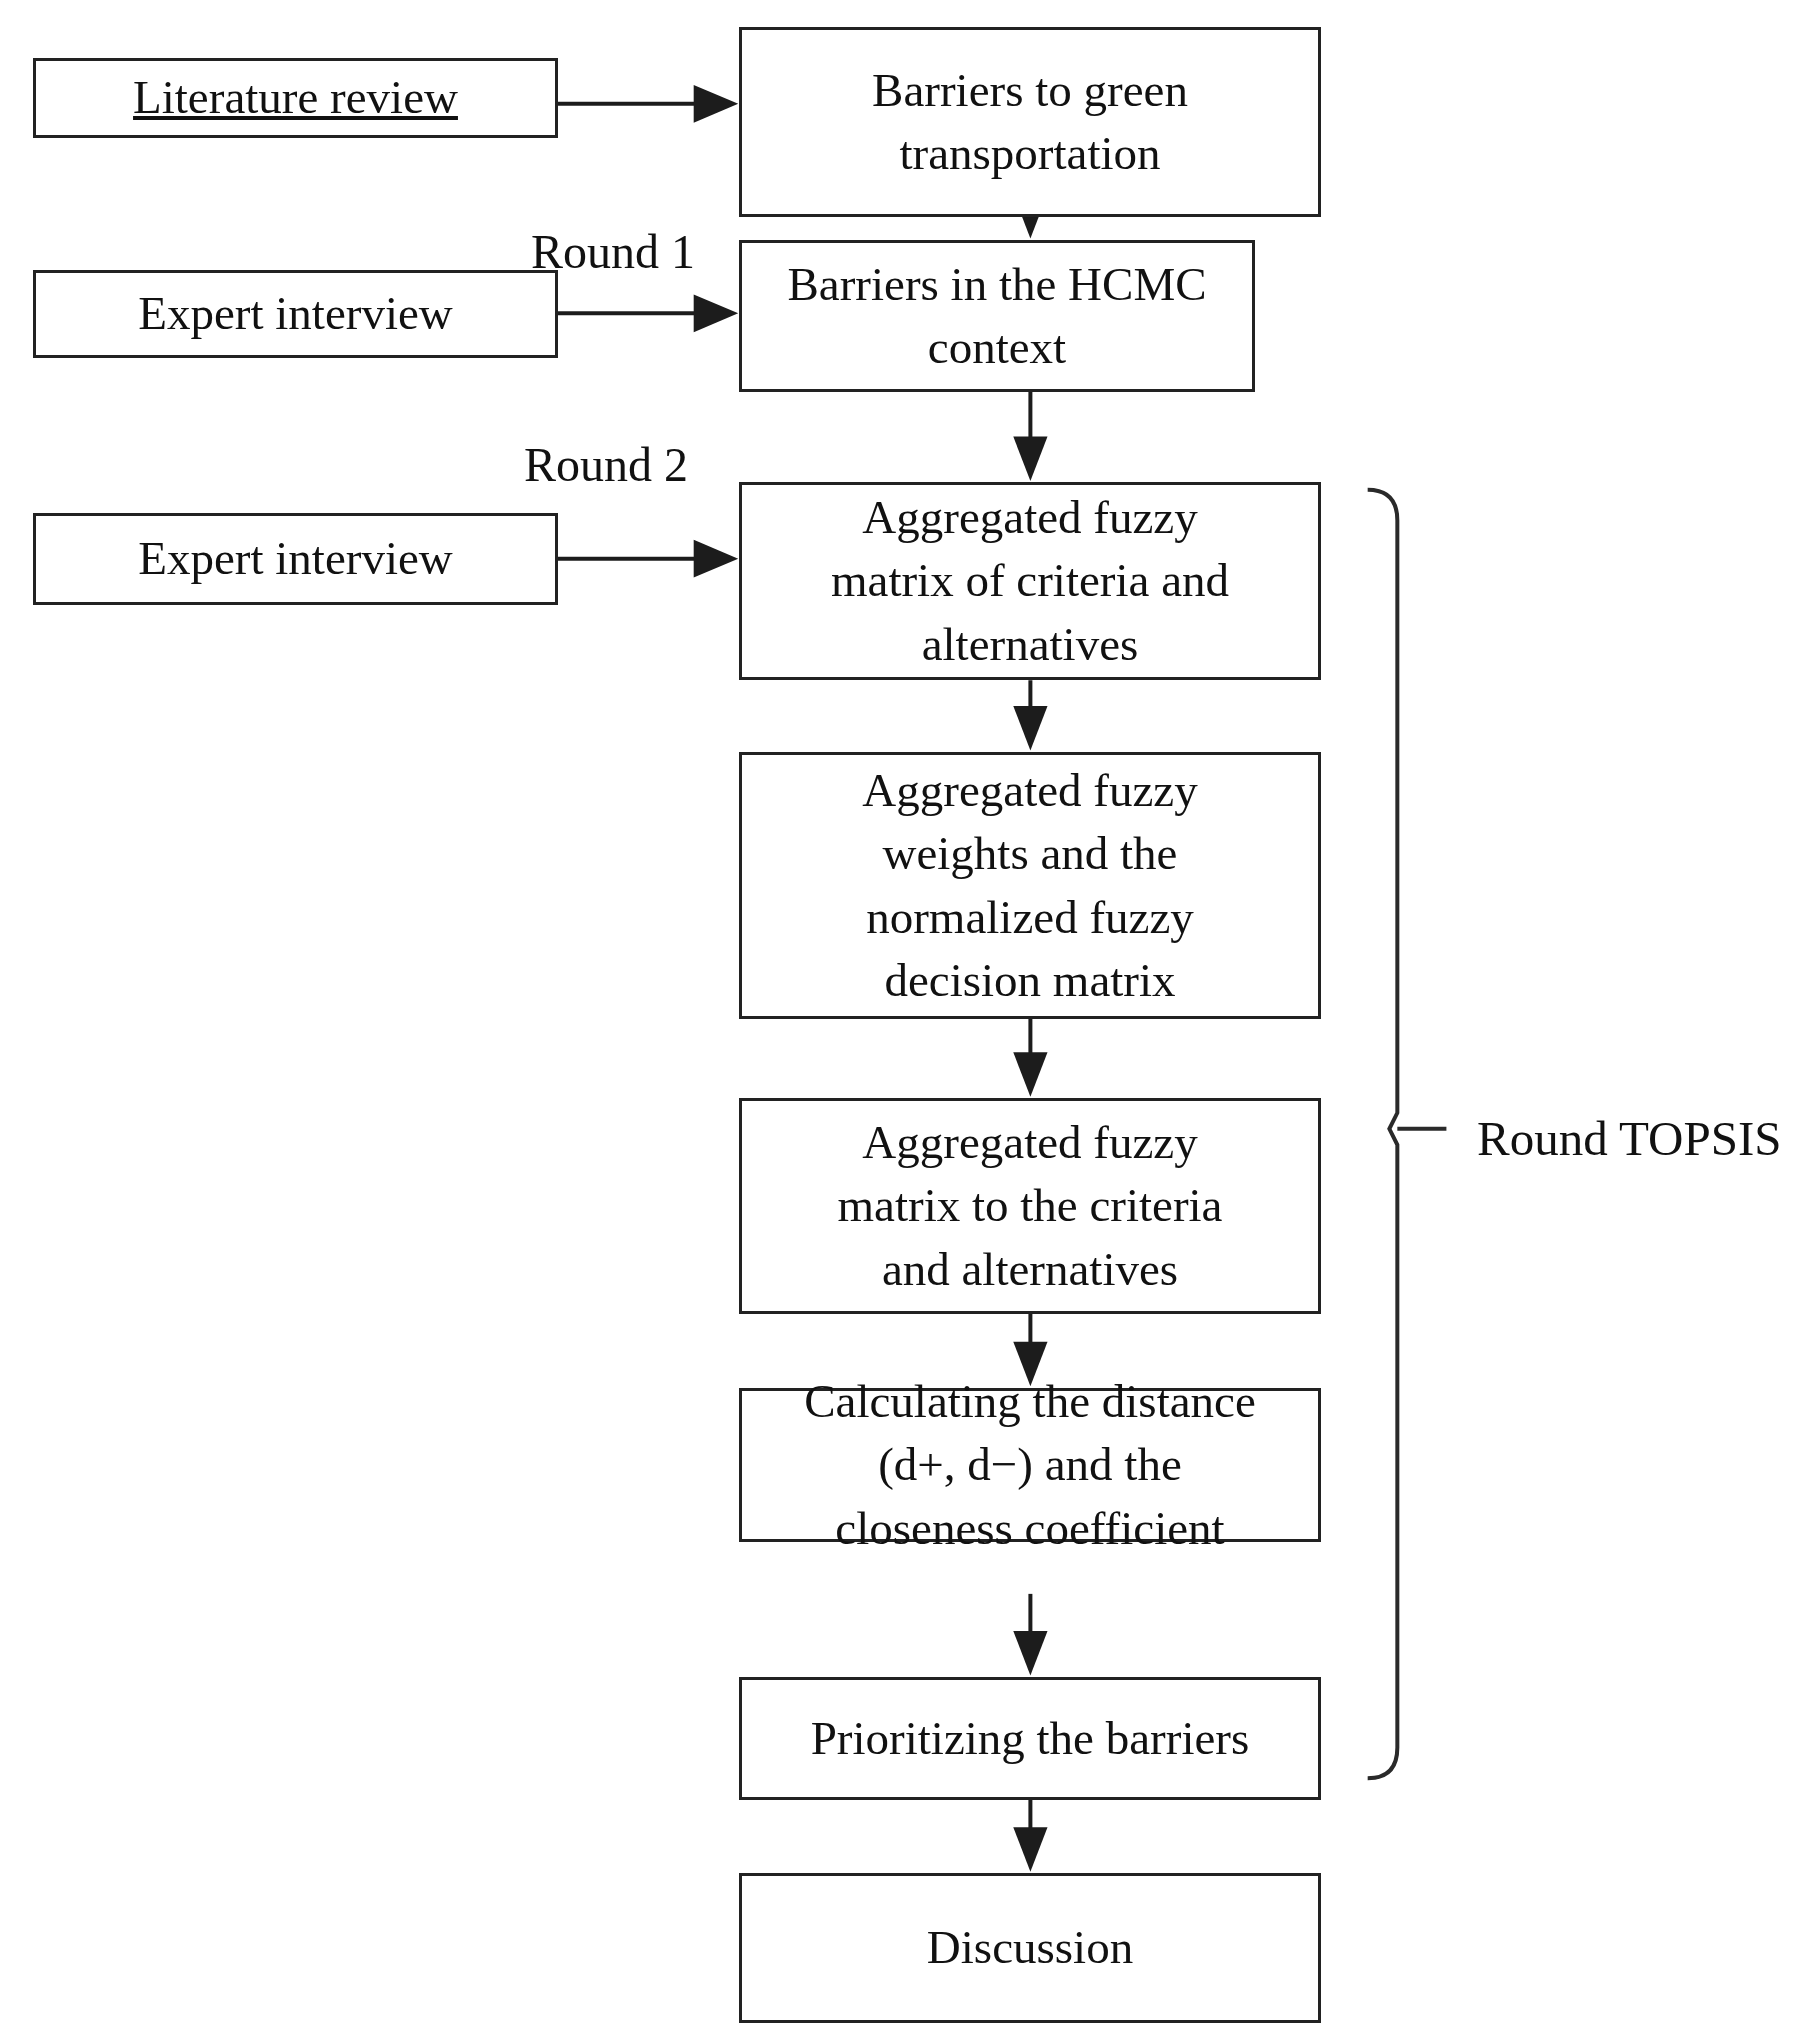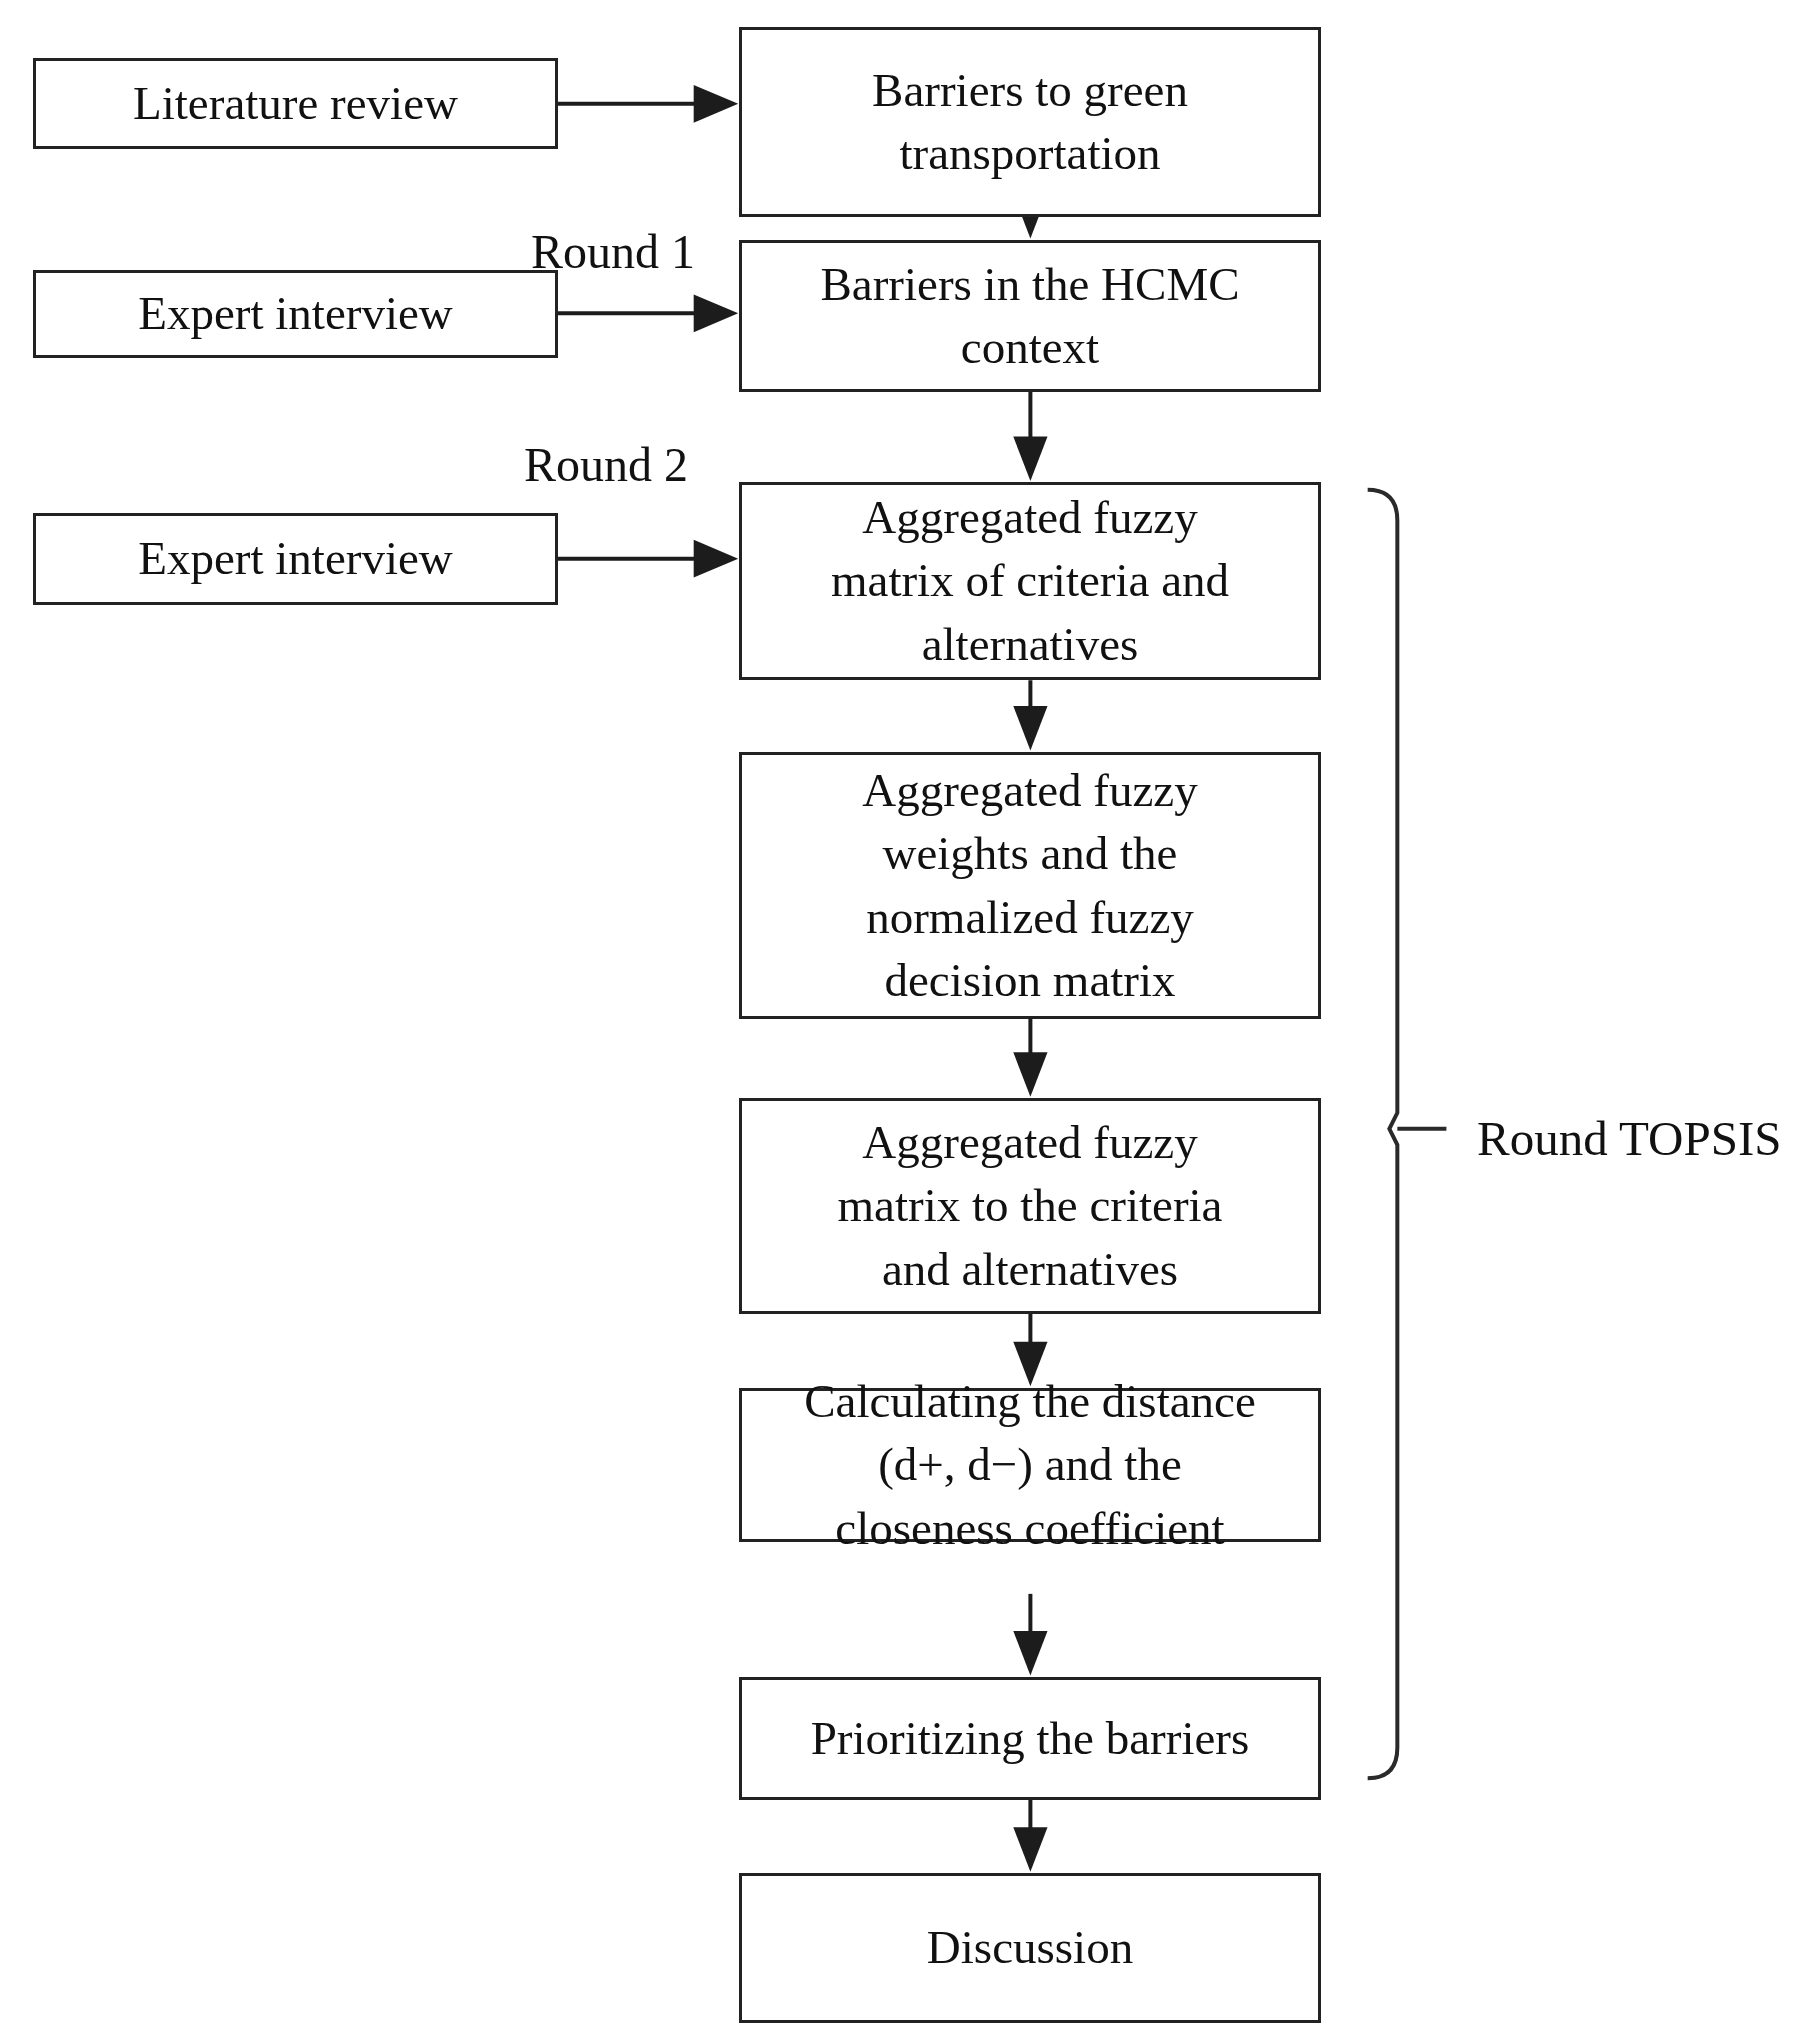--- a/index.html
+++ b/index.html
@@ -90,41 +90,41 @@
       <polygon class="edge-head" points="1805,2936 1775,2858 1835,2858"></polygon>
     </g>
     <g>
       <line class="edge-line" x1="1805" y1="3151" x2="1805" y2="3206"></line>
       <polygon class="edge-head" points="1805,3280 1775,3202 1835,3202"></polygon>
     </g>
 
     <path class="bracket-path" d="M 2396 858 Q 2448 858 2448 912 L 2448 1950 L 2434 1978 L 2448 2006 L 2448 3062 Q 2448 3116 2396 3116 M 2448 1978 L 2534 1978"></path>
   </svg>
 
-  <div class="box" style="left:33px; top:58px; width:525px; height:91px;">
+  <div class="box" style="left:33px; top:58px; width:525px; height:80px;text-decoration:underline;">
     <span class="box-label">Literature review</span>
   </div>
 
   <div class="box" style="left:33px; top:270px; width:525px; height:88px;">
     <span class="box-label">Expert interview</span>
   </div>
 
   <div class="box" style="left:33px; top:513px; width:525px; height:92px;">
     <span class="box-label">Expert interview</span>
   </div>
 
   <div class="float-label" style="left:531px; top:226px;">Round 1</div>
   <div class="float-label" style="left:524px; top:439px;">Round 2</div>
 
   <div class="box" style="left:739px; top:27px; width:582px; height:190px;">
     <span class="box-label">Barriers to green
 transportation</span>
   </div>
 
-  <div class="box" style="left:739px; top:240px; width:582px; height:152px;">
+  <div class="box" style="left:739px; top:240px; width:516px; height:152px;">
     <span class="box-label">Barriers in the HCMC
 context</span>
   </div>
 
   <div class="box" style="left:739px; top:482px; width:582px; height:198px;">
     <span class="box-label">Aggregated fuzzy
 matrix of criteria and
 alternatives</span>
   </div>
 

